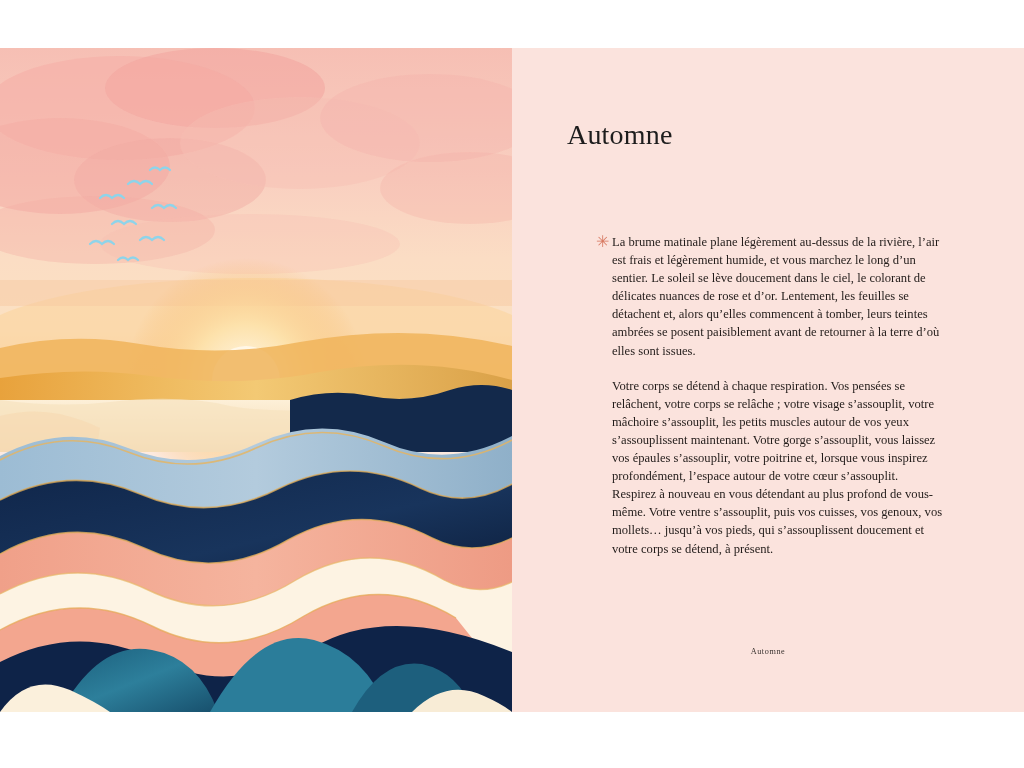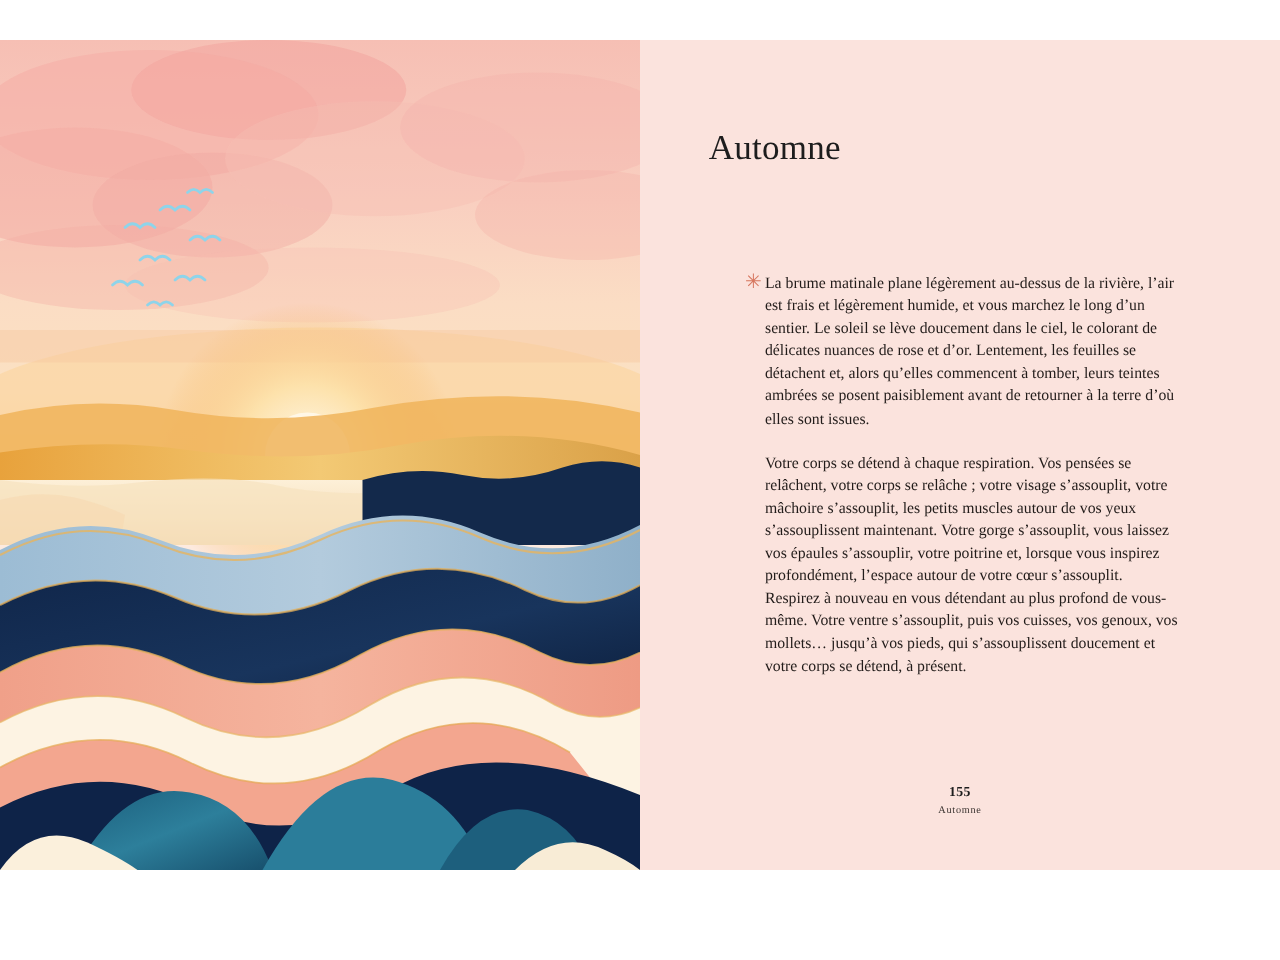--- a/index.html
+++ b/index.html
@@ -9,21 +9,21 @@
   }
   body {
     width: 1024px;
     height: 768px;
     font-family: "Liberation Serif", serif;
     overflow: hidden;
   }
   .spread {
     position: absolute;
     left: 0;
-    top: 32px;
+    top: 48px;
     width: 1024px;
     height: 664px;
     display: flex;
   }
   
   .page-left {
     position: relative;
     width: 512px;
     height: 664px;
     overflow: hidden;
@@ -230,18 +230,17 @@
 
     <div class="body-block">
       <p class="para first-para">
         <span class="asterisk">✳</span>
         <span>La brume matinale plane légèrement au-dessus de la rivière, l’air est frais et légèrement humide, et vous marchez le long d’un sentier. Le soleil se lève doucement dans le ciel, le colorant de délicates nuances de rose et d’or. Lentement, les feuilles se détachent et, alors qu’elles commencent à tomber, leurs teintes ambrées se posent paisiblement avant de retourner à la terre d’où elles sont issues.</span>
       </p>
       <p class="para">Votre corps se détend à chaque respiration. Vos pensées se relâchent, votre corps se relâche ; votre visage s’assouplit, votre mâchoire s’assouplit, les petits muscles autour de vos yeux s’assouplissent maintenant. Votre gorge s’assouplit, vous laissez vos épaules s’assouplir, votre poitrine et, lorsque vous inspirez profondément, l’espace autour de votre cœur s’assouplit. Respirez à nouveau en vous détendant au plus profond de vous-même. Votre ventre s’assouplit, puis vos cuisses, vos genoux, vos mollets… jusqu’à vos pieds, qui s’assouplissent doucement et votre corps se détend, à présent.</p>
     </div>
 
     <div class="folio">
-      <div class="folio-number">155</div>
       <div class="folio-label">Automne</div>
     </div>
 
   </div>
 </div>
 
 </body></html>

